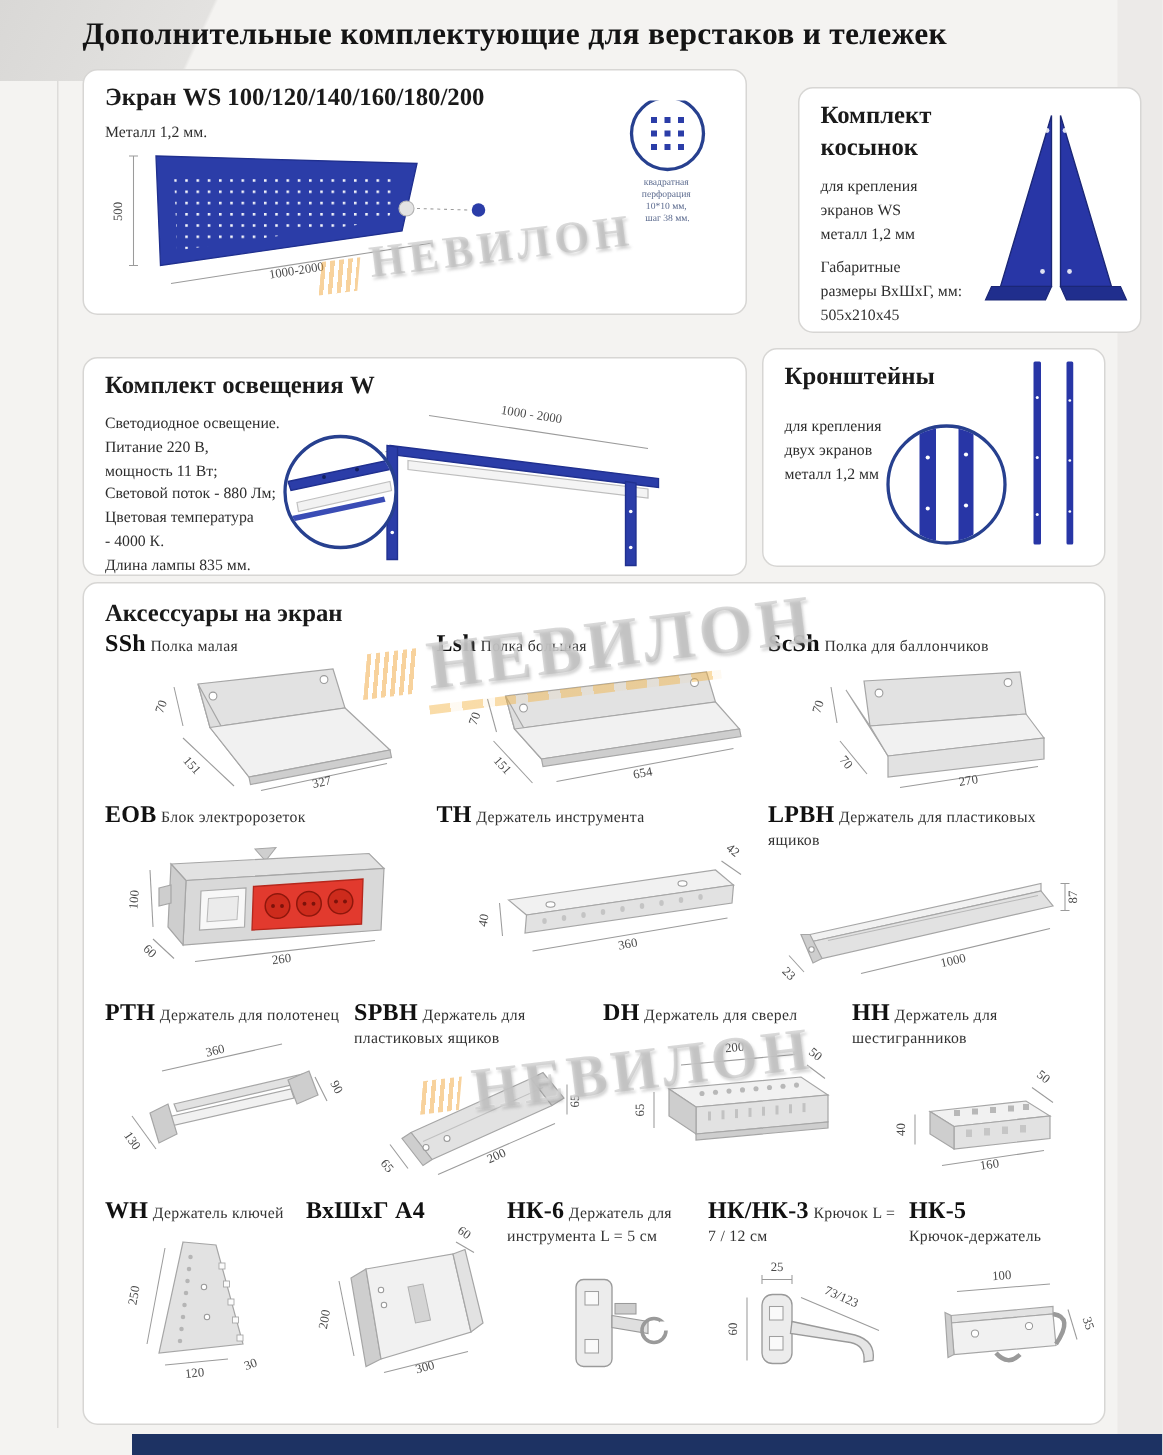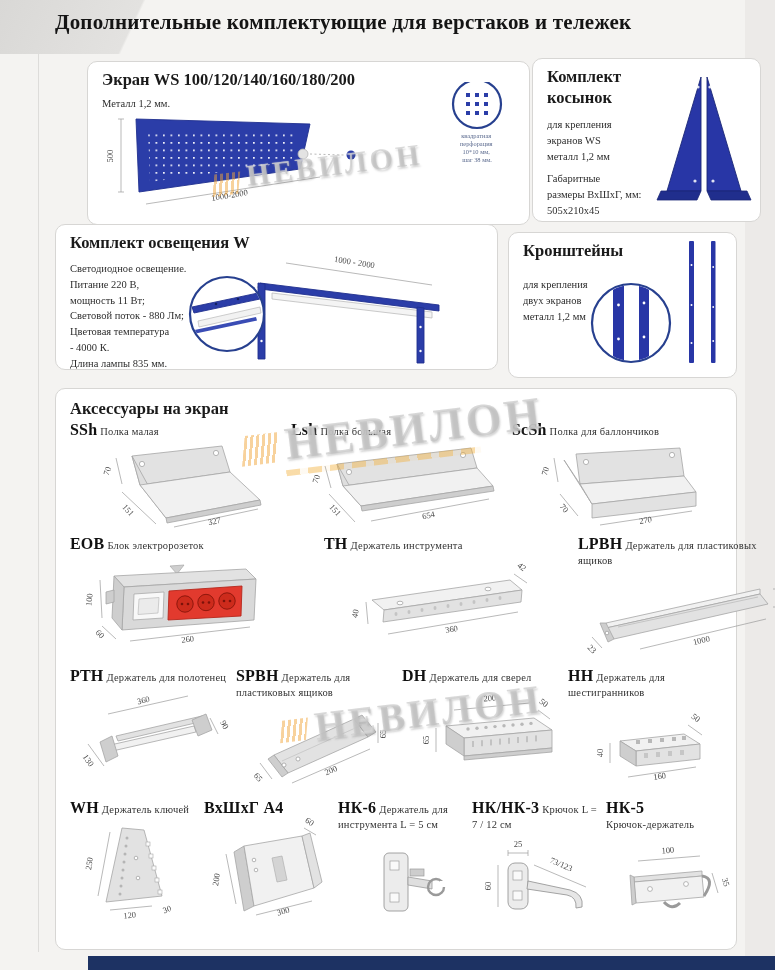--- a/index.html
+++ b/index.html
@@ -4,23 +4,23 @@
 <style>
   html,body{margin:0;padding:0;background:#e9e8e6;font-family:"Liberation Sans",sans-serif;}
   .page{position:relative;width:775px;height:970px;background:#f4f3f1;overflow:hidden;font-family:Liberation Serif, serif;}
   .corner-deco{position:absolute;left:0;top:0;width:235px;height:54px;
     background:linear-gradient(115deg,#d9d8d6 0%,#e3e2e0 55%,rgba(244,243,241,0) 56%);}
   .left-line{position:absolute;left:38px;top:52px;width:1px;height:900px;background:#dddcda;}
   .right-strip{position:absolute;left:745px;top:0;width:30px;height:970px;background:#eceae8;}
   .page-title{position:absolute;left:55px;top:10px;margin:0;font-size:21px;font-weight:800;
     color:#141414;letter-spacing:.2px;}
   .box{position:absolute;background:#ffffff;border:1px solid #d7d6d4;border-radius:10px;box-sizing:border-box;}
-  .box1{left:55px;top:61px;width:443px;height:164px;margin-left:32px;}
+  .box1{left:55px;top:46px;width:443px;height:164px;}
   .box2{left:508px;top:58px;width:229px;height:164px;margin-left:24px;}
-  .box3{left:55px;top:224px;width:443px;height:146px;padding-left:11px;}
+  .box3{left:55px;top:238px;width:443px;height:146px;padding-left:11px;}
   .box4{left:508px;top:232px;width:229px;height:146px;}
   .bigbox{left:55px;top:388px;width:682px;height:562px;}
   .box h2{margin:0;position:absolute;left:14px;top:8px;font-size:16.5px;font-weight:800;color:#1a1a1a;white-space:pre-line;line-height:1.25;}
   .desc{position:absolute;font-size:10.5px;color:#2e2e2e;white-space:pre-line;line-height:1.5;}
   .mat{position:absolute;left:14px;top:36px;font-size:10.5px;color:#2e2e2e;}
   .absvg{position:absolute;}
   
   .poly-light{fill:#f1f1f1;stroke:#a6a6a6;stroke-width:.8;}
   .poly-mid{fill:#e2e2e2;stroke:#a6a6a6;stroke-width:.8;}
   .poly-dark{fill:#cecece;stroke:#a6a6a6;stroke-width:.8;}
@@ -29,21 +29,21 @@
   .dim{font-size:8.5px;fill:#4a4a4a;}
   .blue{fill:#2b3da8;stroke:#20308f;stroke-width:.9;}
   .navy{fill:#2836a6;stroke:#1b2776;stroke-width:.9;}
   .detail-circle{fill:#ffffff;stroke:#27408f;stroke-width:2.2;}
   .cap{font-size:6.4px;fill:#5c6b8f;}
   
   .bigbox-inner{position:absolute;left:0;top:0;right:0;bottom:0;padding:10px 16px 0 14px;box-sizing:border-box;}
   .acc-title{font-size:18.5px;font-weight:800;color:#1a1a1a;margin:0 0 2px 0;}
   .grid{display:grid;}
   .r1{grid-template-columns:repeat(3,1fr);height:114px;}
-  .r2{grid-template-columns:repeat(3,1fr);height:132px;gap:33px;}
+  .r2{grid-template-columns:repeat(3,1fr);height:132px;}
   .r3{grid-template-columns:repeat(4,1fr);height:132px;}
   .r4{grid-template-columns:repeat(5,1fr);height:136px;}
   .cell{position:relative;padding-right:6px;}
   .cell-label{font-size:10.5px;color:#333;line-height:1.25;letter-spacing:.2px;}
   .code{font-size:16px;font-weight:800;color:#111;letter-spacing:.2px;margin-right:3px;}
   
   .wm{position:absolute;z-index:6;display:flex;align-items:flex-start;gap:8px;transform:rotate(-7deg);pointer-events:none;}
   .wm-icon{display:inline-block;width:26px;height:22px;margin-top:10px;opacity:.5;
     background:repeating-linear-gradient(90deg,#f0a53a 0 3px,rgba(240,165,58,0) 3px 6px);transform:skewX(-12deg);}
   .wm-text{font-weight:800;color:rgba(178,178,178,.48);letter-spacing:3px;

